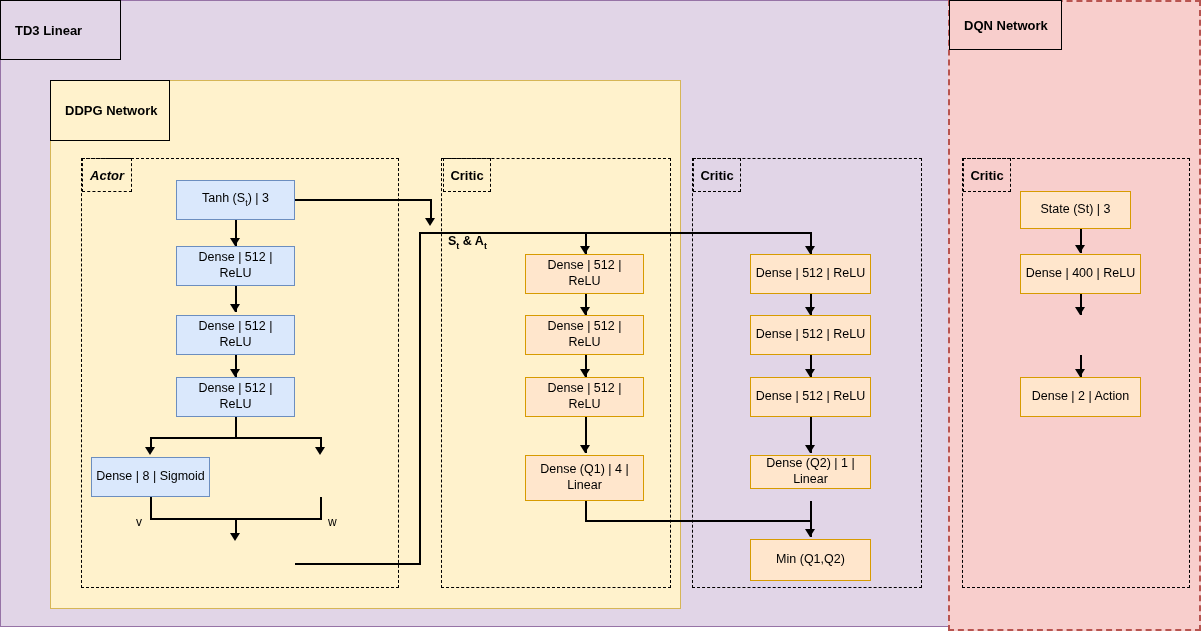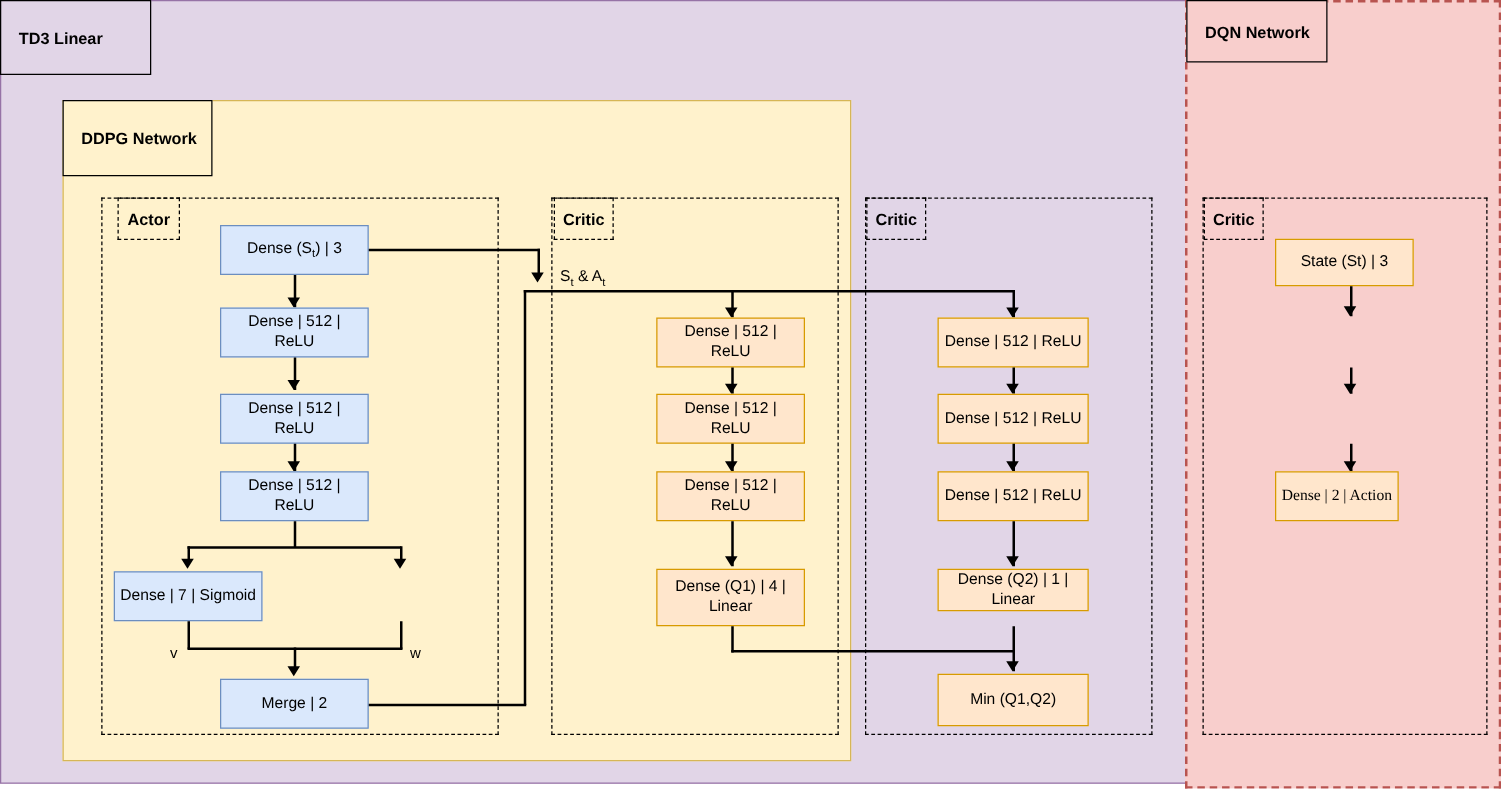--- a/index.html
+++ b/index.html
@@ -21,41 +21,41 @@
 
   
   .dashed-box{position:absolute;box-sizing:border-box;border:1.5px dashed #000;background:transparent;}
   #actor-box{left:81px;top:158px;width:318px;height:430px;}
   #critic1-box{left:441px;top:158px;width:230px;height:430px;}
   #critic2-box{left:692px;top:158px;width:230px;height:430px;}
   #critic3-box{left:962px;top:158px;width:228px;height:430px;}
 
   .sub-label{position:absolute;box-sizing:border-box;border:1.5px dashed #000;display:flex;align-items:center;
     justify-content:center;font-weight:bold;font-size:13px;color:#000;background:transparent;}
-  #actor-label{left:94px;top:158px;width:50px;height:34px;}
+  #actor-label{left:82px;top:158px;width:50px;height:34px;font-style:italic;}
   #critic1-label{left:443px;top:158px;width:48px;height:34px;}
   #critic2-label{left:693px;top:158px;width:48px;height:34px;}
   #critic3-label{left:963px;top:158px;width:48px;height:34px;}
 
   
   .node{position:absolute;box-sizing:border-box;display:flex;align-items:center;justify-content:center;
     text-align:center;font-size:12.5px;color:#000;line-height:1.25;padding:2px 4px;}
   .blue{background:#dae8fc;border:1px solid #6c8ebf;}
   .orange{background:#ffe6cc;border:1px solid #d79b00;}
 
   
   .ln{position:absolute;background:#000;}
   .h{height:1.6px;}
   .v{width:1.6px;}
   .arrow{position:absolute;width:0;height:0;border-left:5px solid transparent;border-right:5px solid transparent;
     border-top:8px solid #000;}
 
   
   .ftext{position:absolute;font-size:12px;color:#000;white-space:nowrap;}
-  .ftext.bold{font-weight:normal;font-size:12.5px;}
+  .ftext.bold{font-weight:bold;font-size:12.5px;margin-top:20px;}
   sub{font-size:9px;}
 </style>
 </head>
 <body>
 
 <div id="stage">
 
   <div class="panel" id="td3-panel"></div>
   <div class="panel" id="dqn-panel"></div>
   <div class="panel" id="ddpg-panel"></div>
@@ -68,21 +68,21 @@
   <div class="dashed-box" id="critic1-box"></div>
   <div class="dashed-box" id="critic2-box"></div>
   <div class="dashed-box" id="critic3-box"></div>
 
   <div class="sub-label" id="actor-label">Actor</div>
   <div class="sub-label" id="critic1-label">Critic</div>
   <div class="sub-label" id="critic2-label">Critic</div>
   <div class="sub-label" id="critic3-label">Critic</div>
 
   <div class="node blue" style="left:176px;top:180px;width:119px;height:40px;">
-    <span><span>Dense (S</span><sub>t</sub><span>) | 3</span></span>
+    <span><span>Tanh (S</span><sub>t</sub><span>) | 3</span></span>
   </div>
   <div class="ln v" style="left:235px;top:220px;height:26px;"></div>
   <div class="arrow" style="left:230px;top:238px;"></div>
 
   <div class="node blue" style="left:176px;top:246px;width:119px;height:40px;">Dense  | 512 | ReLU</div>
   <div class="ln v" style="left:235px;top:286px;height:26px;"></div>
   <div class="arrow" style="left:230px;top:304px;"></div>
 
   <div class="node blue" style="left:176px;top:315px;width:119px;height:40px;">Dense  | 512 | ReLU</div>
   <div class="ln v" style="left:235px;top:355px;height:22px;"></div>
@@ -90,32 +90,31 @@
 
   <div class="node blue" style="left:176px;top:377px;width:119px;height:40px;">Dense  | 512 | ReLU</div>
 
   <div class="ln v" style="left:235px;top:417px;height:21px;"></div>
   <div class="ln h" style="left:150px;top:437px;width:171px;"></div>
   <div class="ln v" style="left:150px;top:437px;height:14px;"></div>
   <div class="ln v" style="left:320px;top:437px;height:14px;"></div>
   <div class="arrow" style="left:145px;top:447px;"></div>
   <div class="arrow" style="left:315px;top:447px;"></div>
 
-  <div class="node blue" style="left:91px;top:457px;width:119px;height:40px;">Dense  | 7 | Sigmoid</div>
+  <div class="node blue" style="left:91px;top:457px;width:119px;height:40px;">Dense  | 8 | Sigmoid</div>
 
   <div class="ln v" style="left:150px;top:497px;height:22px;"></div>
   <div class="ln v" style="left:320px;top:497px;height:22px;"></div>
   <div class="ln h" style="left:150px;top:518px;width:172px;"></div>
   <div class="ln v" style="left:235px;top:518px;height:18px;"></div>
   <div class="arrow" style="left:230px;top:533px;"></div>
 
   <div class="ftext" style="left:136px;top:515px;">v</div>
   <div class="ftext" style="left:328px;top:515px;">w</div>
 
-  <div class="node blue" style="left:176px;top:543px;width:119px;height:40px;">Merge | 2</div>
 
   <div class="ln h" style="left:295px;top:199px;width:137px;"></div>
   <div class="ln v" style="left:430px;top:199px;height:24px;"></div>
   <div class="arrow" style="left:425px;top:218px;"></div>
 
   <div class="ln h" style="left:295px;top:563px;width:126px;"></div>
   <div class="ln v" style="left:419px;top:232px;height:332px;"></div>
   <div class="ln h" style="left:419px;top:232px;width:392px;"></div>
 
   <div class="ln v" style="left:585px;top:232px;height:22px;"></div>
@@ -158,21 +157,22 @@
 
   <div class="ln v" style="left:810px;top:501px;height:36px;"></div>
   <div class="arrow" style="left:805px;top:529px;"></div>
 
   <div class="node orange" style="left:750px;top:539px;width:121px;height:42px;">Min (Q1,Q2)</div>
 
   <div class="node orange" style="left:1020px;top:191px;width:111px;height:38px;">State (St) | 3</div>
   <div class="ln v" style="left:1080px;top:229px;height:24px;"></div>
   <div class="arrow" style="left:1075px;top:245px;"></div>
 
+  <div class="node orange" style="left:1020px;top:254px;width:121px;height:40px;">Dense  | 400 | ReLU</div>
   <div class="ln v" style="left:1080px;top:294px;height:21px;"></div>
   <div class="arrow" style="left:1075px;top:307px;"></div>
 
   <div class="ln v" style="left:1080px;top:355px;height:22px;"></div>
   <div class="arrow" style="left:1075px;top:369px;"></div>
 
-  <div class="node orange" style="left:1020px;top:377px;width:99px;height:40px;font-family:Liberation Serif, serif;">Dense  | 2 | Action</div>
+  <div class="node orange" style="left:1020px;top:377px;width:121px;height:40px;">Dense  | 2 | Action</div>
 
 </div>
 
 </body></html>

